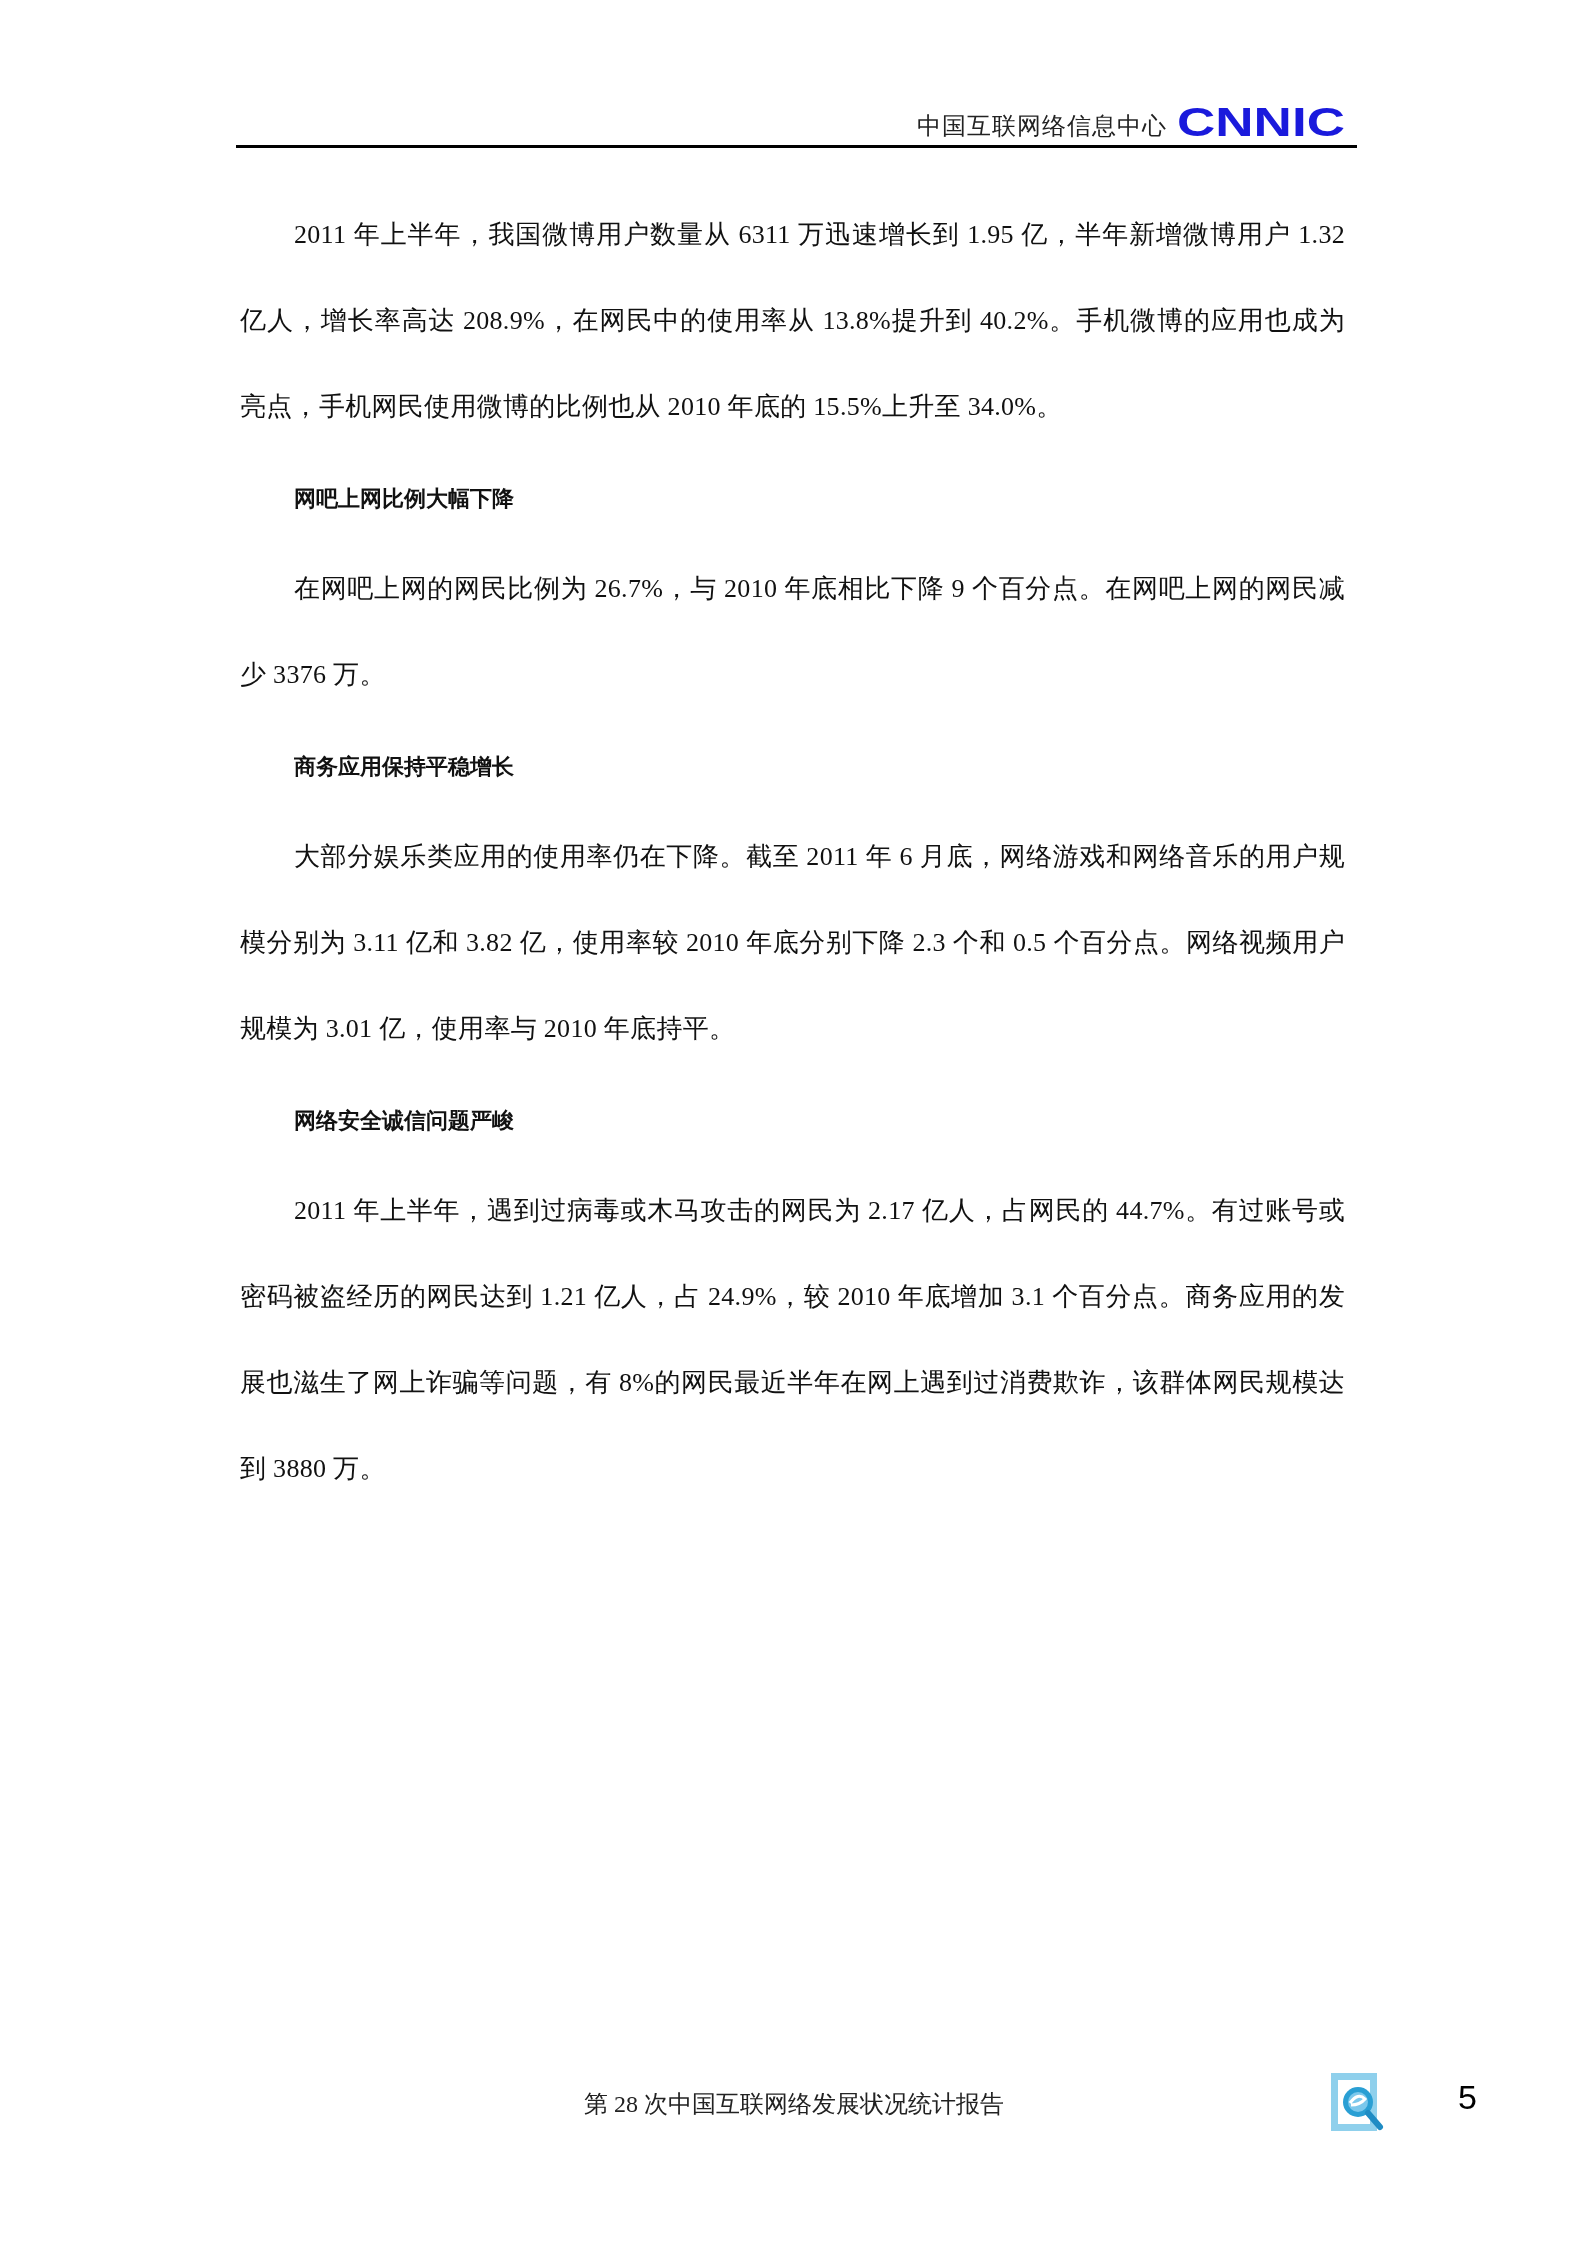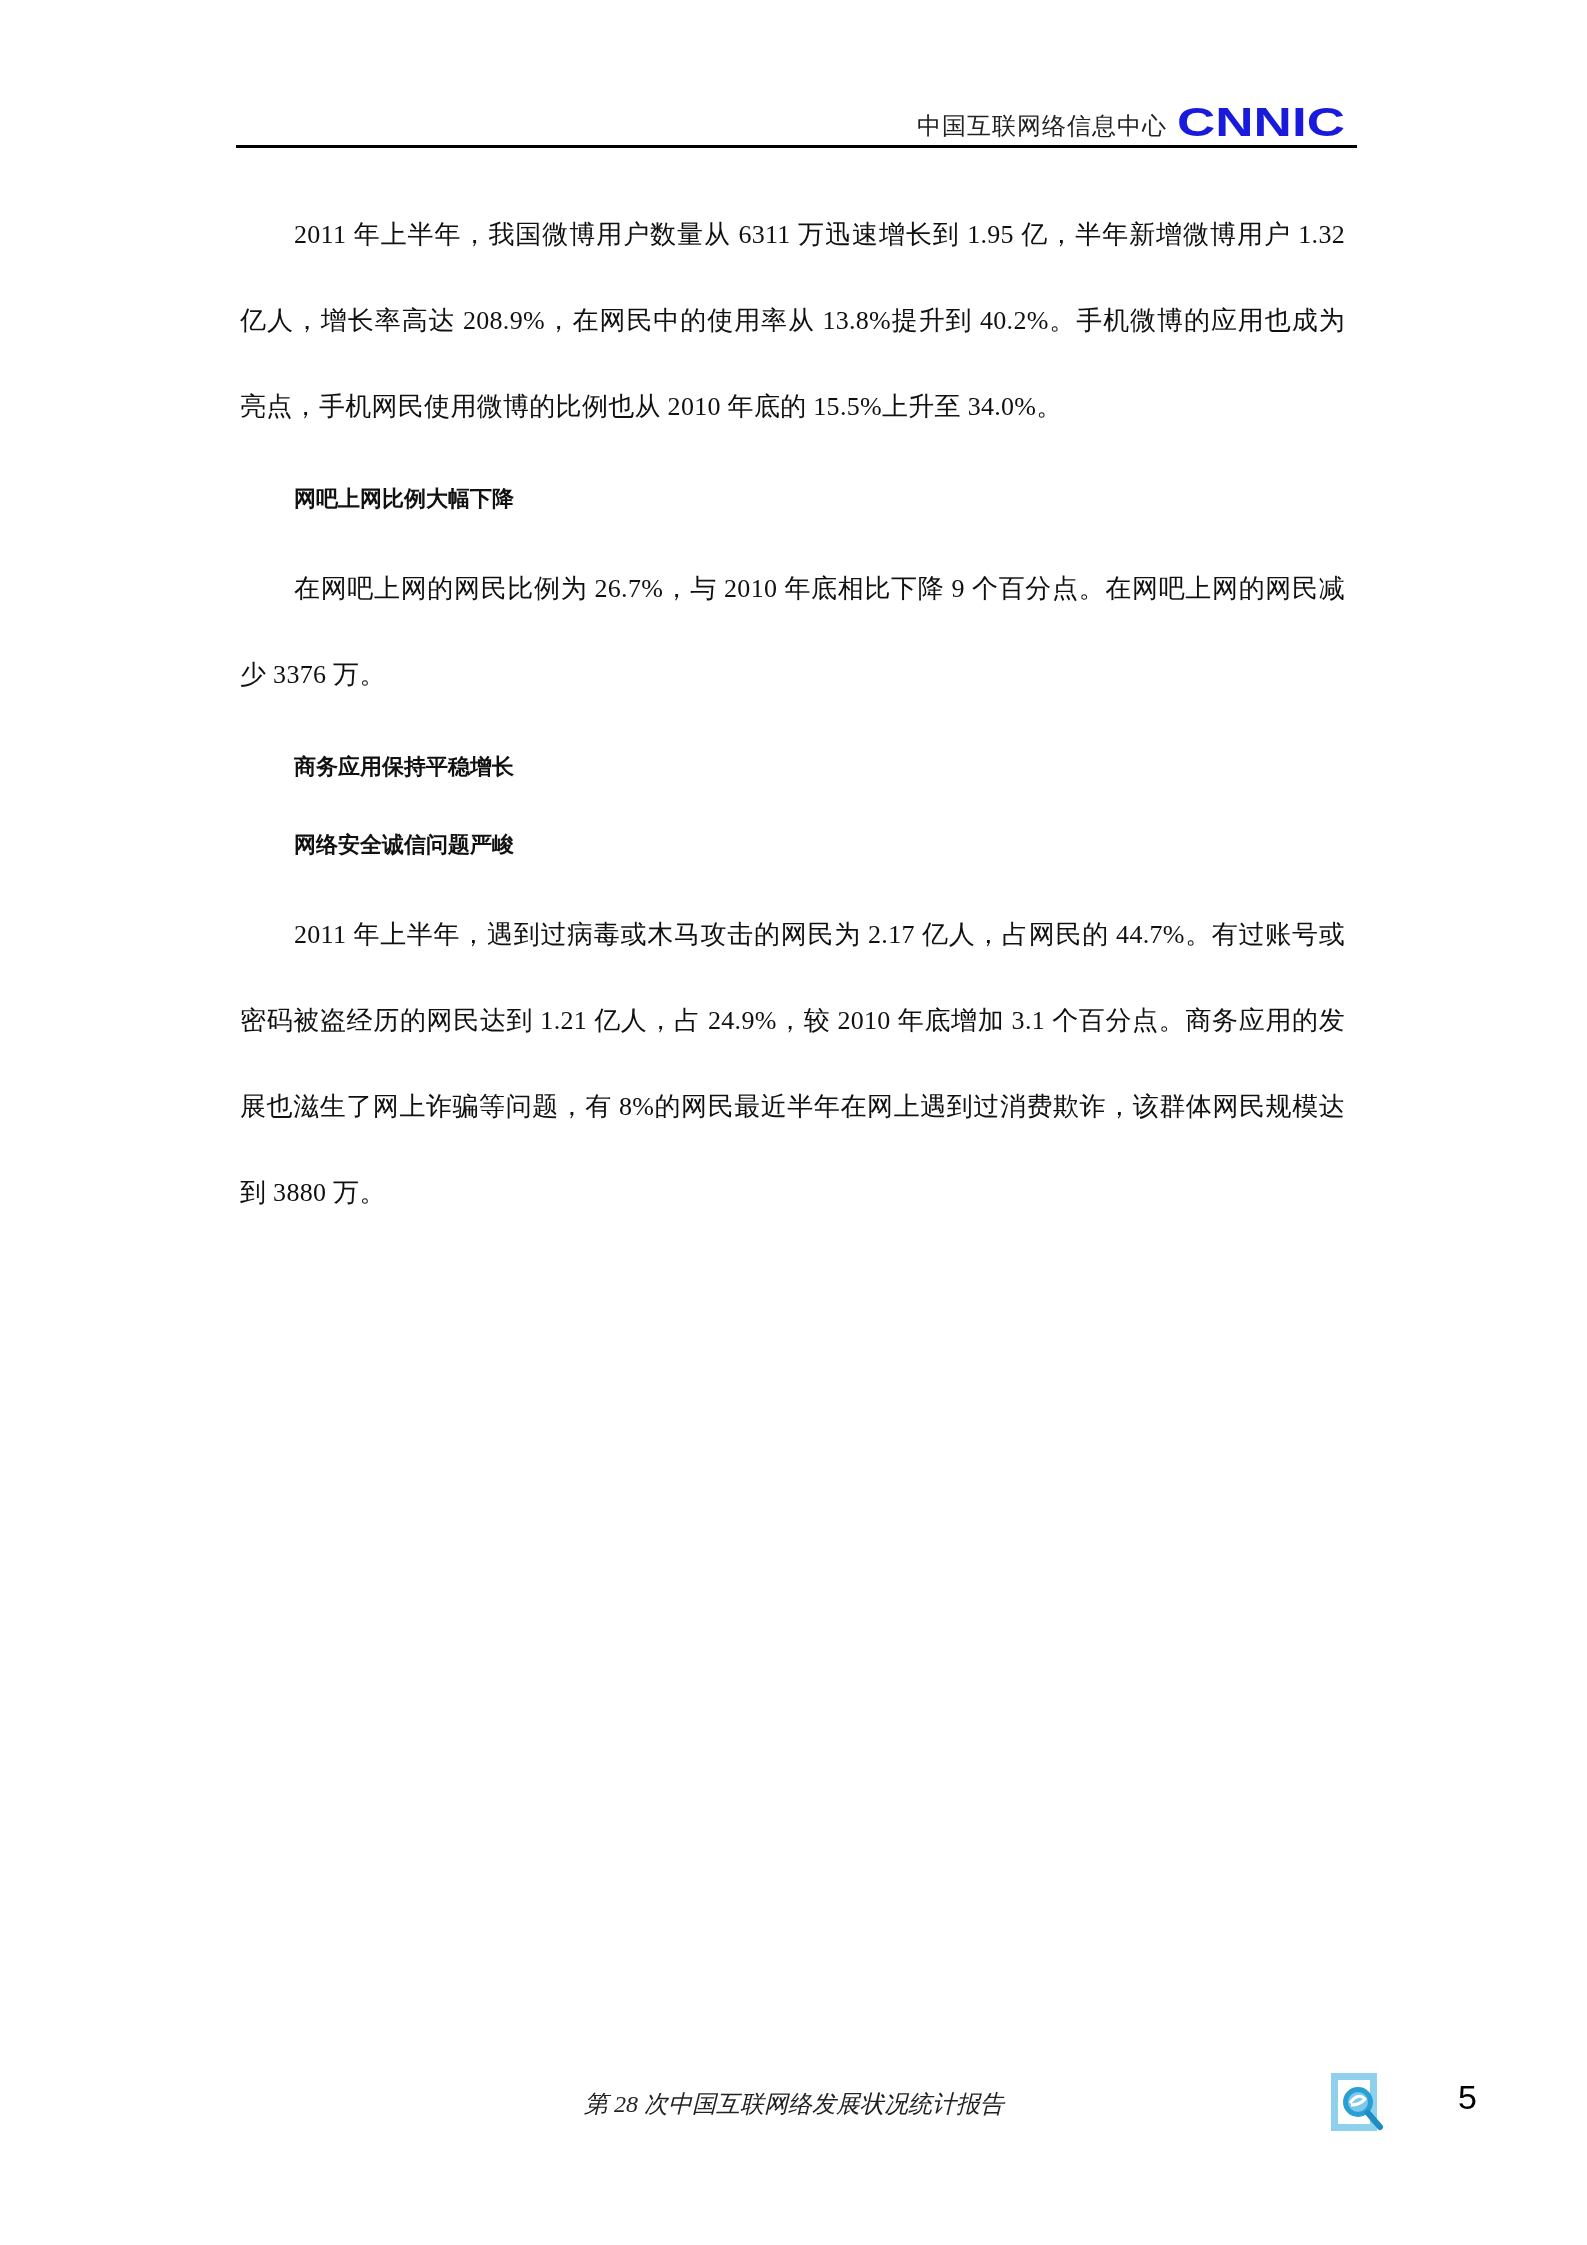--- a/index.html
+++ b/index.html
@@ -11,21 +11,21 @@
   .logo { position: absolute; right: 12px; top: 4px; width: 168px; height: 36px; }
   .header-rule { position: absolute; left: 0; right: 0; bottom: 0; height: 3px; background: #000; }
 
   .content { position: absolute; left: 240px; top: 192px; width: 1105px; }
   .para { font-size: 26px; line-height: 86px; text-align: justify; text-indent: 54px;
           margin: 0 0 18px 0; letter-spacing: 0.3px; }
   .heading { font-family: "DejaVu Sans", "Liberation Sans", sans-serif; font-weight: bold;
              font-size: 22px; line-height: 62px; margin: 0 0 16px 0; padding-left: 54px; }
 
   .footer { position: absolute; left: 0; top: 2070px; width: 1587px; height: 90px; }
-  .footer-title { position: absolute; left: 584px; top: 18px; font-size: 24px; color: #222; font-style: italic; }
+  .footer-title { position: absolute; left: 584px; top: 18px; font-size: 24px; color: #222; }
   .footer-icon { position: absolute; left: 1330px; top: 2px; width: 62px; height: 62px; }
   .page-num { position: absolute; left: 1458px; top: 8px; font-family: "Liberation Sans", sans-serif;
               font-size: 34px; color: #000; }
 </style>
 </head>
 <body>
 
 <div class="header">
   <span class="header-title">中国互联网络信息中心</span>
   <svg class="logo" viewBox="0 0 168 36">
@@ -35,20 +35,21 @@
 </div>
 
 <div class="content">
   <p class="para">2011 年上半年，我国微博用户数量从 6311 万迅速增长到 1.95 亿，半年新增微博用户 1.32 亿人，增长率高达 208.9%，在网民中的使用率从 13.8%提升到 40.2%。手机微博的应用也成为亮点，手机网民使用微博的比例也从 2010 年底的 15.5%上升至 34.0%。</p>
 
   <div class="heading">网吧上网比例大幅下降</div>
   <p class="para">在网吧上网的网民比例为 26.7%，与 2010 年底相比下降 9 个百分点。在网吧上网的网民减少 3376 万。</p>
 
   <div class="heading">商务应用保持平稳增长</div>
 
+  <p class="para">大部分娱乐类应用的使用率仍在下降。截至 2011 年 6 月底，网络游戏和网络音乐的用户规模分别为 3.11 亿和 3.82 亿，使用率较 2010 年底分别下降 2.3 个和 0.5 个百分点。网络视频用户规模为 3.01 亿，使用率与 2010 年底持平。</p>
 
   <div class="heading">网络安全诚信问题严峻</div>
   <p class="para">2011 年上半年，遇到过病毒或木马攻击的网民为 2.17 亿人，占网民的 44.7%。有过账号或密码被盗经历的网民达到 1.21 亿人，占 24.9%，较 2010 年底增加 3.1 个百分点。商务应用的发展也滋生了网上诈骗等问题，有 8%的网民最近半年在网上遇到过消费欺诈，该群体网民规模达到 3880 万。</p>
 </div>
 
 <div class="footer">
   <span class="footer-title">第 28 次中国互联网络发展状况统计报告</span>
   <svg class="footer-icon" viewBox="0 0 62 62">
     <rect x="1" y="1" width="46" height="58" fill="#8fd0ec"></rect>
     <rect x="8" y="8" width="32" height="44" fill="#ffffff"></rect>

